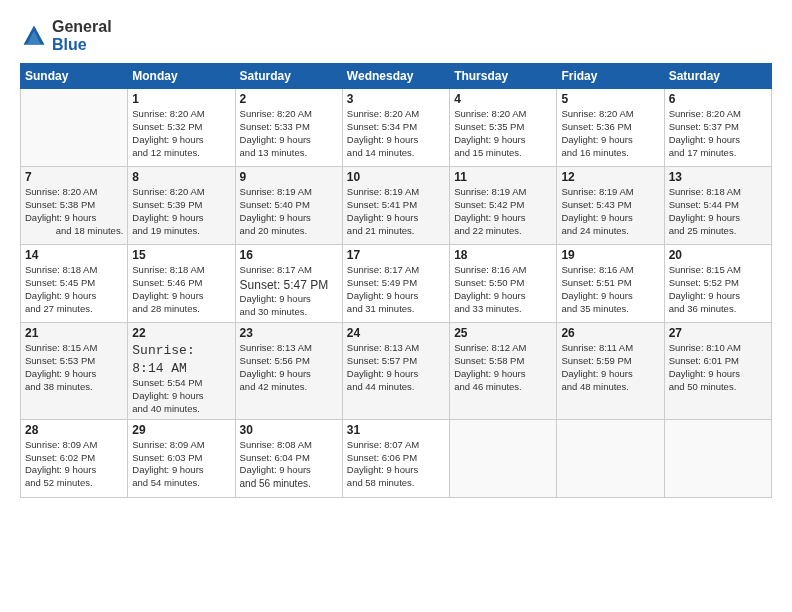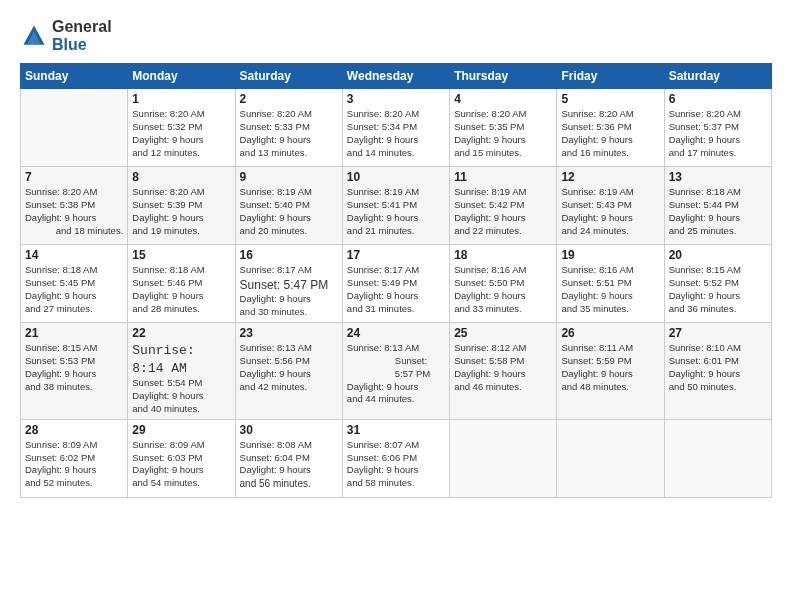--- a/index.html
+++ b/index.html
@@ -282,21 +282,21 @@
           <td>
             <span class="day-num">23</span>
             <div style="font-size: 9.5px; line-height: 1.35;">Sunrise: 8:13 AM</div>
             <div style="font-size: 9.5px; line-height: 1.35;">Sunset: 5:56 PM</div>
             <div style="font-size: 9.5px; line-height: 1.35;">Daylight: 9 hours</div>
             <div style="font-size: 9.5px; line-height: 1.35;">and 42 minutes.</div>
           </td>
           <td>
             <span class="day-num">24</span>
             <div style="font-size: 9.5px; line-height: 1.35;">Sunrise: 8:13 AM</div>
-            <div style="font-size: 9.5px; line-height: 1.35; margin-left: 48px;">Sunset: 5:57 PM</div>
+            <div style="font-size: 9.5px; line-height: 1.35;">Sunset: 5:57 PM</div>
             <div style="font-size: 9.5px; line-height: 1.35;">Daylight: 9 hours</div>
             <div style="font-size: 9.5px; line-height: 1.35;">and 44 minutes.</div>
           </td>
           <td>
             <span class="day-num">25</span>
             <div style="font-size: 9.5px; line-height: 1.35;">Sunrise: 8:12 AM</div>
             <div style="font-size: 9.5px; line-height: 1.35;">Sunset: 5:58 PM</div>
             <div style="font-size: 9.5px; line-height: 1.35;">Daylight: 9 hours</div>
             <div style="font-size: 9.5px; line-height: 1.35;">and 46 minutes.</div>
           </td>

